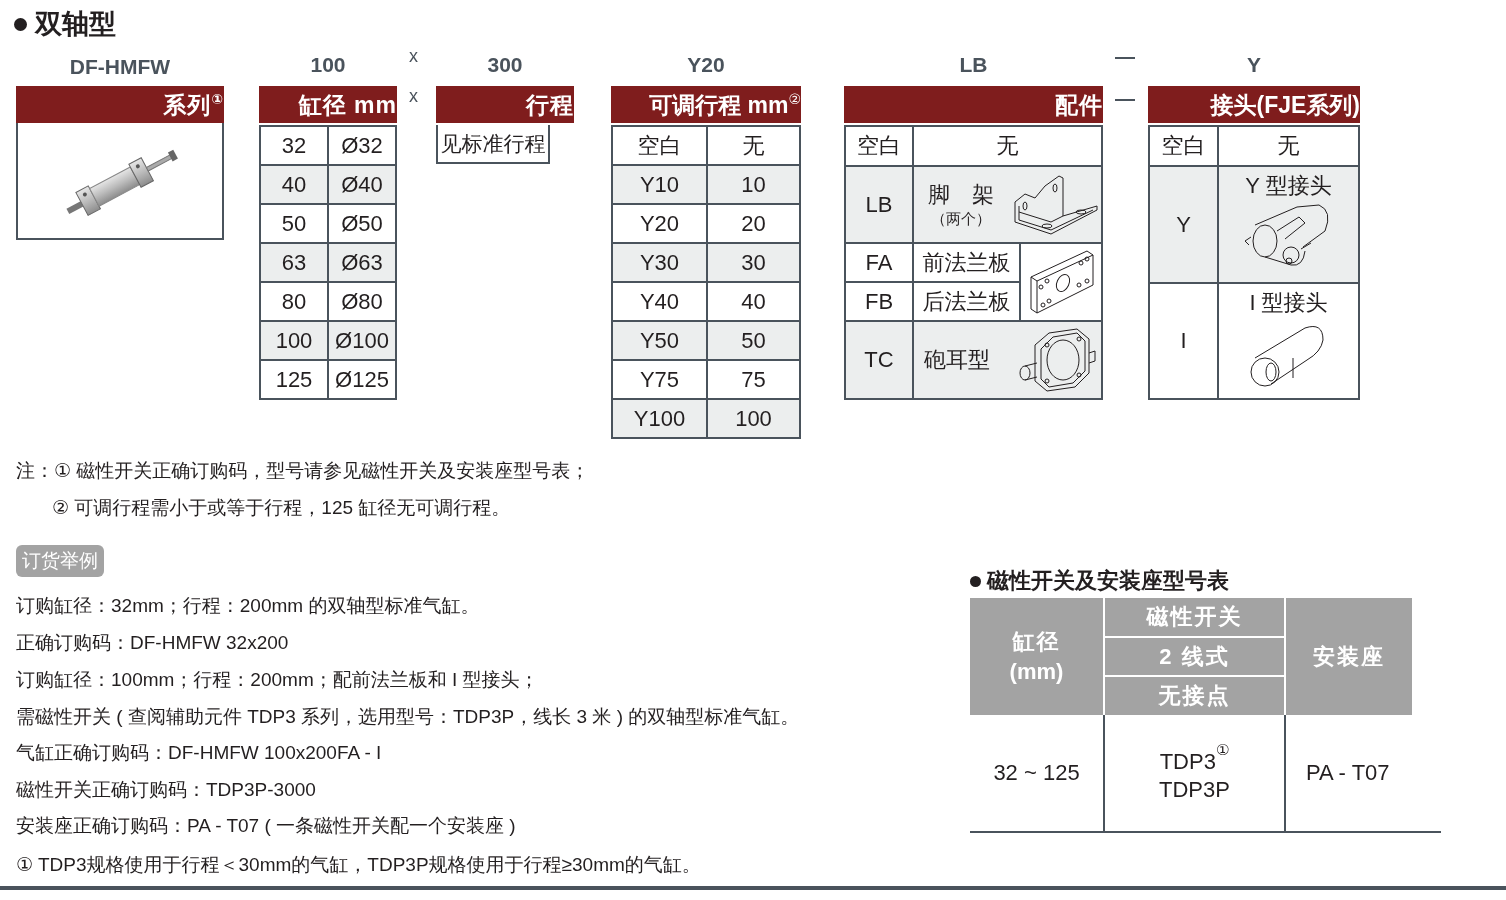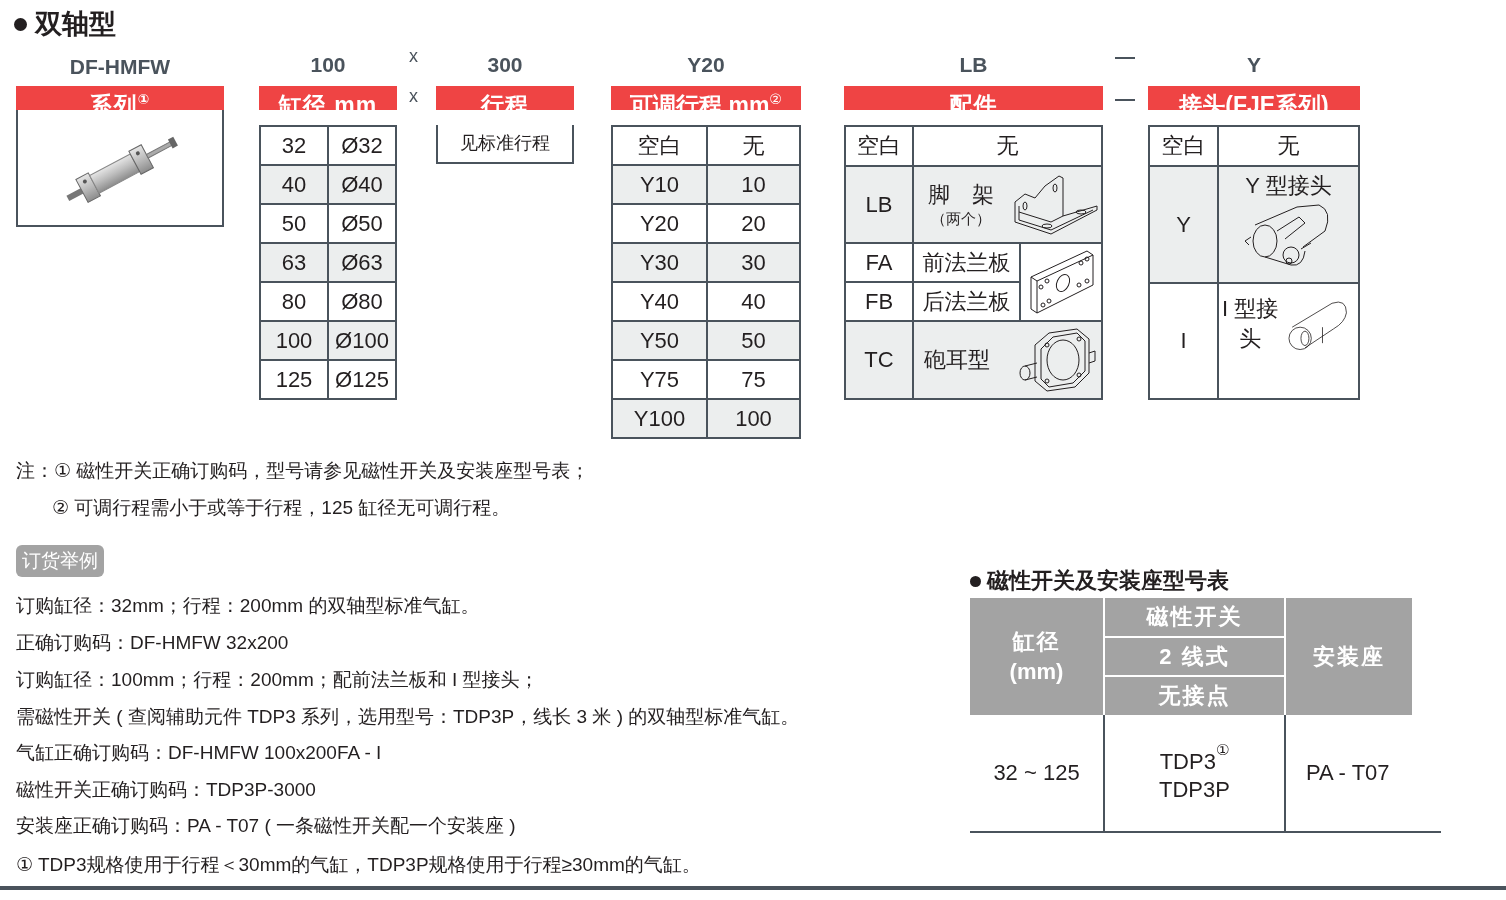--- a/index.html
+++ b/index.html
@@ -8,21 +8,21 @@
 
   .abs { position: absolute; }
 
   .section-title { left: 14px; top: 6px; font-size: 27px; font-weight: bold; color: #231f20; display: flex; align-items: center; gap: 8px; }
   .bullet { width: 13px; height: 13px; border-radius: 50%; background: #231f20; display: inline-block; }
 
   .code-label { font-size: 21px; font-weight: bold; color: #4a535c; text-align: center; }
   .sep { font-size: 18px; color: #4a535c; }
   .dash { width: 20px; height: 2px; background: #4a535c; }
 
-  .hdr { background: #ef4444; color: #ffffff; font-weight: bold; font-size: 23px; text-align: center; height: 24px; line-height: 39px; letter-spacing: 1px; }
+  .hdr { background: #7f1d1d; color: #ffffff; font-weight: bold; font-size: 23px; text-align: right; height: 37px; line-height: 39px; letter-spacing: 1px; }
   .hdr sup { font-size: 14px; vertical-align: top; position: relative; top: -6px; }
 
   table.grid { border-collapse: collapse; position: absolute; }
   table.grid td { border: 2px solid #4a535c; font-size: 22px; text-align: center; vertical-align: middle; color: #231f20; height: 39px; padding: 0; }
   table.grid tr.alt td { background: #eceeee; }
 
   .note { font-size: 19px; color: #231f20; }
   .badge { background: #a3a3a3; color: #ffffff; font-size: 19px; border-radius: 6px; padding: 3px 6px; }
   .ex-line { font-size: 19px; color: #231f20; }
 
@@ -111,21 +111,21 @@
         <td>Ø100</td>
       </tr>
   <tr>
         <td>125</td>
         <td>Ø125</td>
       </tr>
 </tbody>
   </table>
 
 <div class="abs hdr" style="left:436px; top:86px; width:138px;">行程</div>
-<div class="abs" style="left:436px; top:125px; width:138px; height:39px; border:2px solid #4a535c; border-top:none; font-size:18px; text-align:center; line-height:37px;">见标准行程</div>
+<div class="abs" style="left:436px; top:125px; width:114px; height:39px; border:2px solid #4a535c; border-top:none; font-size:21px; text-align:center; line-height:37px;">见标准行程</div>
 
 <div class="abs hdr" style="left:611px; top:86px; width:190px; letter-spacing:0;">
   <span>可调行程 mm</span><sup style="font-weight:normal;">②</sup>
 </div>
 <table class="grid" style="left:611px; top:125px; width:190px;">
   <tbody>
       <tr>
         <td style="width:95px;">空白</td>
         <td>无</td>
       </tr>
@@ -264,21 +264,21 @@
             <path d="M60 48 L70 42"></path>
             <path d="M10 36 L4 40 L8 44"></path>
           </g>
         </svg>
       </div>
     </td>
   </tr>
   <tr>
     <td style="height:116px;">I</td>
     <td style="vertical-align:top;">
-      <div style="display:flex; flex-direction:row; align-items:center; padding-top:4px;">
+      <div style="display:flex; flex-direction:column; align-items:center; padding-top:4px;">
         <span>I 型接头</span>
         <svg width="96" height="72" viewBox="0 0 96 72">
           <g fill="none" stroke="#231f20" stroke-width="1">
             <path d="M14 40 L64 10 Q82 4 82 22 Q80 34 66 42 L30 66"></path>
             <ellipse cx="24" cy="54" rx="14" ry="14"></ellipse>
             <ellipse cx="30" cy="54" rx="5" ry="9"></ellipse>
             <path d="M52 40 L52 60"></path>
           </g>
         </svg>
       </div>

